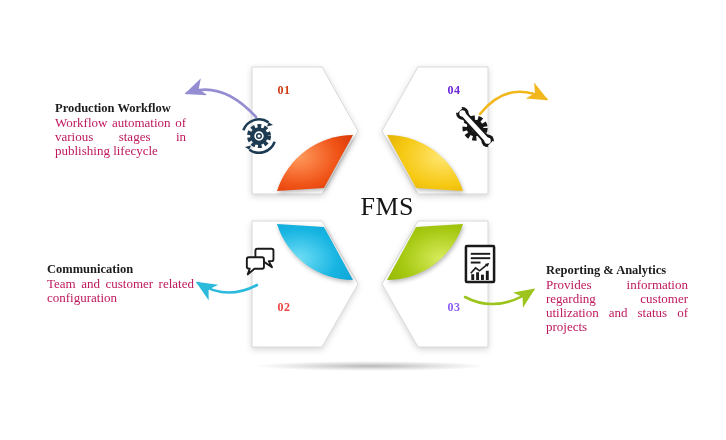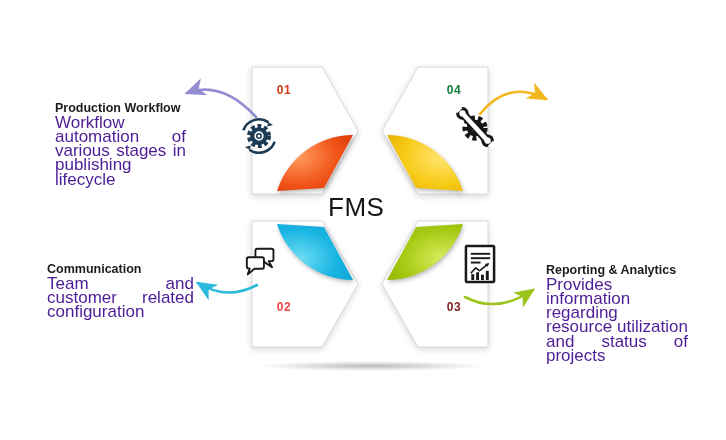--- a/index.html
+++ b/index.html
@@ -1,29 +1,29 @@
 <!DOCTYPE html>
 <html><head>
 <meta charset="utf-8">
 <style>
   html,body{margin:0;padding:0;background:#fff;}
   .stage{position:relative;width:726px;height:420px;background:#fff;overflow:hidden;
-         font-family:Liberation Sans, sans-serif;}
+         font-family:Liberation Serif, serif;}
   .stage svg{display:block;}
   .diagram{position:absolute;left:0;top:0;}
   .card{fill:#ffffff;stroke:#d9d9d9;stroke-width:1;filter:drop-shadow(0 2px 3px rgba(0,0,0,.16));}
   .wedge{stroke:none;filter:drop-shadow(1px 2px 2px rgba(0,0,0,.28));}
   .arrow{fill:none;stroke-width:2.6;stroke-linecap:round;}
   .num{position:absolute;width:28px;text-align:center;font-size:12px;font-weight:bold;letter-spacing:.5px;}
-  .num.q1{color:#cf3a12;} .num.q4{color:#15803d;} .num.q2{color:#ef4444;} .num.q3{color:#7f1d1d;text-align:center;}
-  .fms{position:absolute;left:328px;top:192px;width:86px;text-align:left;
+  .num.q1{color:#cf3a12;} .num.q4{color:#6d28d9;} .num.q2{color:#ef4444;} .num.q3{color:#8b5cf6;text-align:center;}
+  .fms{position:absolute;left:328px;top:192px;width:86px;text-align:right;
        font-size:26px;color:#161616;letter-spacing:.5px;}
   .tb{position:absolute;color:#1c1c1c;}
   .tb .t{font-size:12.5px;font-weight:bold;white-space:nowrap;line-height:14.5px;}
-  .tb .d{font-size:17px;line-height:14.3px;text-align:justify;color:#4c1d95;}
+  .tb .d{font-size:13px;line-height:14.3px;text-align:justify;color:#be185d;}
   .icon{position:absolute;}
 </style>
 </head>
 <body>
 
 <div class="stage">
 
   <svg class="diagram" width="726" height="440" viewBox="0 0 726 440">
     <defs>
       <radialGradient id="grad-q1" cx="28%" cy="38%" r="95%">
@@ -153,16 +153,16 @@
   <div class="tb" style="left:546px;top:106px;width:133px">
   </div>
 
   <div class="tb" style="left:47px;top:262px;width:147px">
     <div class="t">Communication</div>
     <div class="d">Team and customer related configuration</div>
   </div>
 
   <div class="tb" style="left:546px;top:263px;width:142px">
     <div class="t">Reporting &amp; Analytics</div>
-    <div class="d">Provides information regarding resource utilization and status of projects</div>
+    <div class="d">Provides information regarding customer utilization and status of projects</div>
   </div>
 
 </div>
 
 </body></html>

